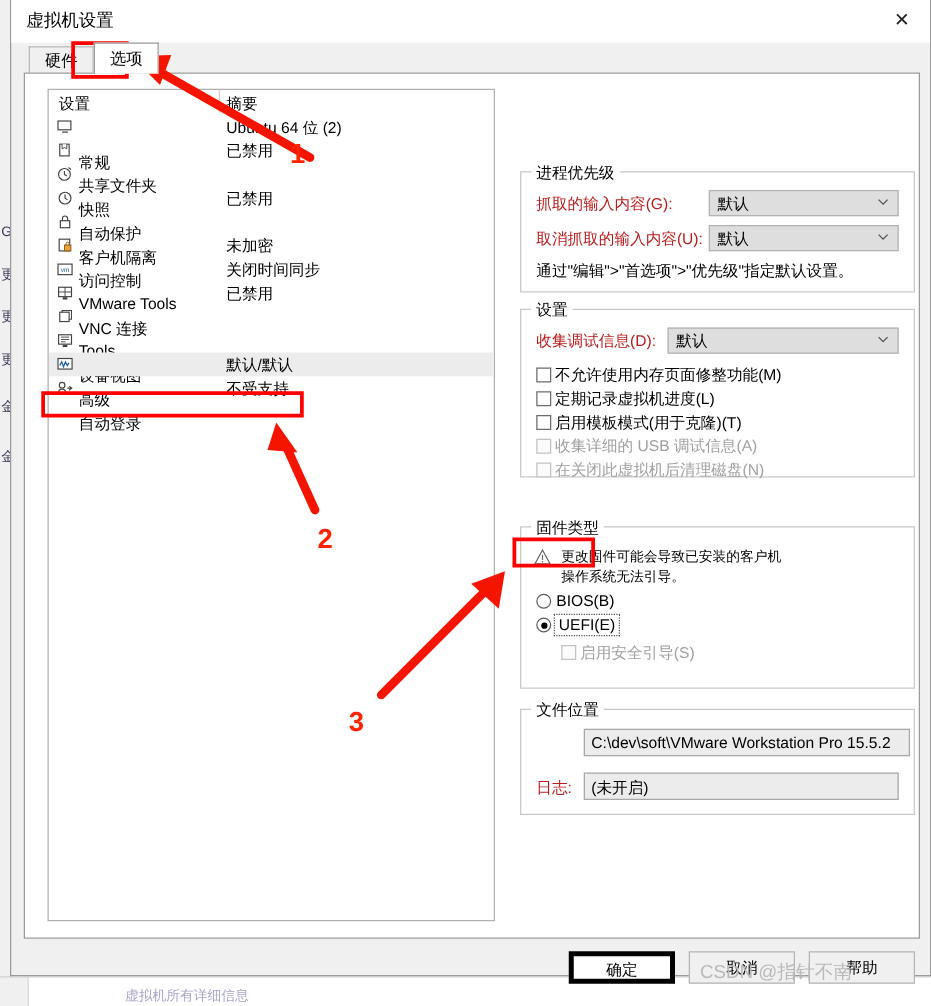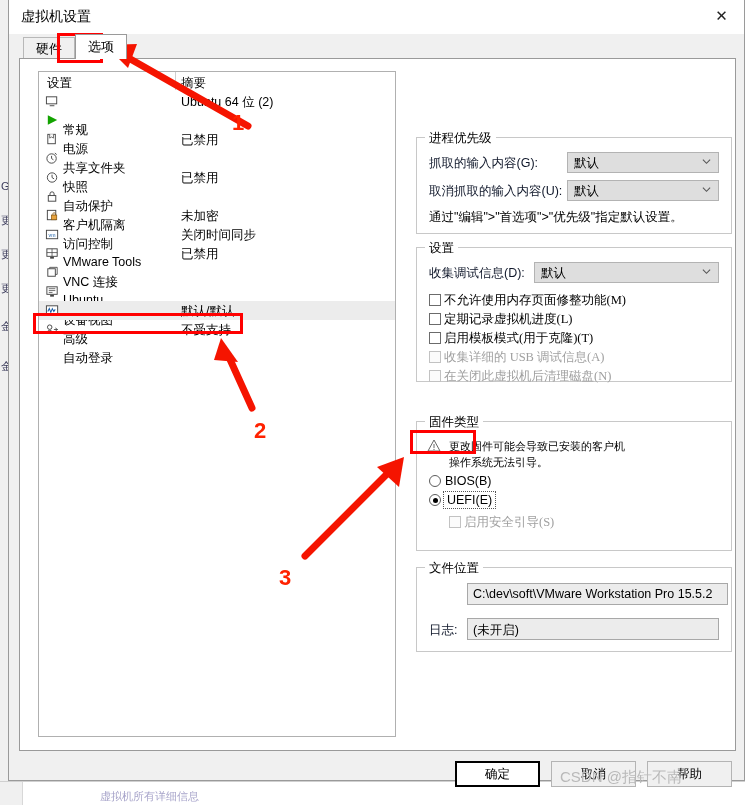--- a/index.html
+++ b/index.html
@@ -204,21 +204,21 @@
     color: #000;
   }
   .g-priority { left: 396px; top: 78px; width: 316px; height: 97px; }
   .g-settings { left: 396px; top: 188px; width: 316px; height: 135px; }
   .g-firmware { left: 396px; top: 362px; width: 316px; height: 130px; }
   .g-filelocation { left: 396px; top: 508px; width: 316px; height: 85px; }
 
   .field-label {
     position: absolute;
     font-size: 12.5px;
-    color: #0f172a;
+    color: #b91c1c;
     white-space: nowrap;
   }
 
   .combo {
     position: absolute;
     height: 21px;
     background: #dedede;
     border: 1px solid #b3b3b3;
     box-sizing: border-box;
     font-size: 12.5px;
@@ -240,21 +240,20 @@
     white-space: nowrap;
   }
 
   
   .cb-row {
     position: absolute;
     font-size: 12.5px;
     color: #000;
     white-space: nowrap;
     cursor: pointer;
-    font-family: Liberation Serif, serif;
   }
   .cb-row.disabled { color: #a0a0a0; cursor: default; }
   .cb-box {
     display: inline-block;
     width: 12px;
     height: 12px;
     border: 1px solid #6b6b6b;
     background: #ffffff;
     vertical-align: -2px;
     margin-right: 3px;
@@ -330,21 +329,21 @@
     color: #000;
     background: #f0f0f0;
     border: 1px solid #b4b4b4;
     box-sizing: border-box;
     cursor: pointer;
     line-height: 24px;
     text-align: center;
   }
   .btn.primary {
     background: #ffffff;
-    border: 2px solid #000000;
+    border: 4px solid #000000;
     line-height: 22px;
   }
   .btn-ok { left: 455px; top: 761px; width: 85px; }
   .btn-cancel { left: 551px; top: 761px; width: 85px; }
   .btn-help { left: 647px; top: 761px; width: 85px; }
 
   .watermark {
     position: absolute;
     left: 560px;
     top: 768px;
@@ -420,27 +419,20 @@
         <div class="list-row">
           <svg class="row-icon" viewBox="0 0 16 16">
               <rect x="1.5" y="3" width="11" height="7.5" fill="none" stroke="#444" stroke-width="1"></rect>
               <rect x="3" y="4.5" width="8" height="4.5" fill="#fff"></rect>
               <path d="M5 12.5h5" stroke="#444" stroke-width="1"></path>
             </svg>
           <span class="row-label">常规</span>
           <span class="row-summary">Ubuntu 64 位 (2)</span>
         </div>
 
-        <div class="list-row">
-          <svg class="row-icon" viewBox="0 0 16 16">
-              <polygon points="3,2.5 13,7.5 3,12.5" fill="#13a300"></polygon>
-            </svg>
-          <span class="row-label">电源</span>
-          <span class="row-summary"></span>
-        </div>
 
         <div class="list-row">
           <svg class="row-icon" viewBox="0 0 16 16">
               <rect x="3" y="2.5" width="8" height="10" fill="none" stroke="#444" stroke-width="1"></rect>
               <path d="M5 2.5v4l2-1.2 2 1.2v-4" fill="#fff" stroke="#444" stroke-width=".8"></path>
             </svg>
           <span class="row-label">共享文件夹</span>
           <span class="row-summary">已禁用</span>
         </div>
 
@@ -499,21 +491,21 @@
             </svg>
           <span class="row-label">VNC 连接</span>
           <span class="row-summary">已禁用</span>
         </div>
 
         <div class="list-row">
           <svg class="row-icon" viewBox="0 0 16 16">
               <rect x="3" y="4" width="8" height="8" fill="none" stroke="#444" stroke-width="1"></rect>
               <path d="M5 4V2.5h8V10h-2" fill="none" stroke="#444" stroke-width=".9"></path>
             </svg>
-          <span class="row-label">Ubuntu</span>
+          <span class="row-label">Tools</span>
           <span class="row-summary"></span>
         </div>
 
         <div class="list-row">
           <svg class="row-icon" viewBox="0 0 16 16">
               <rect x="2" y="3" width="11" height="8" fill="none" stroke="#444" stroke-width="1"></rect>
               <path d="M4 5h7M4 7h7M4 9h4" stroke="#444" stroke-width=".8"></path>
               <rect x="5.5" y="11.5" width="4" height="2" fill="#444"></rect>
             </svg>
           <span class="row-label">设备视图</span>

